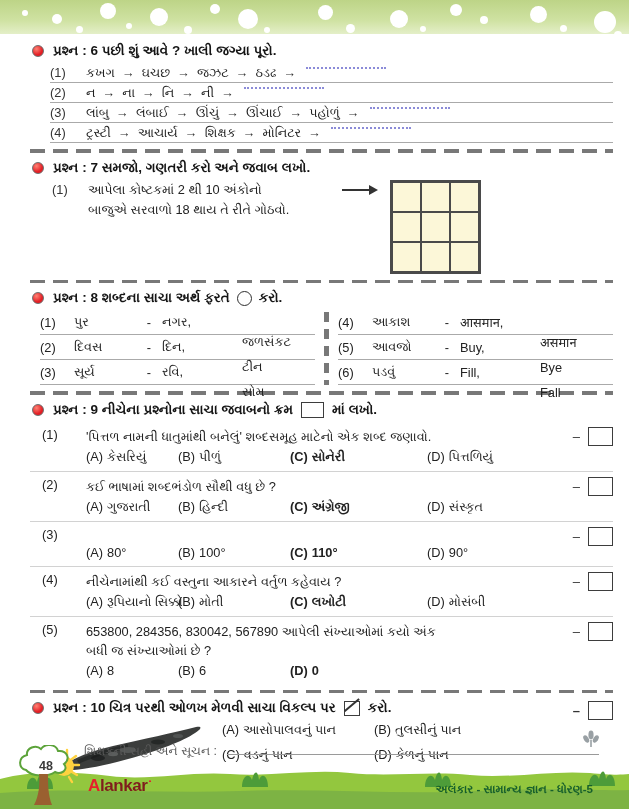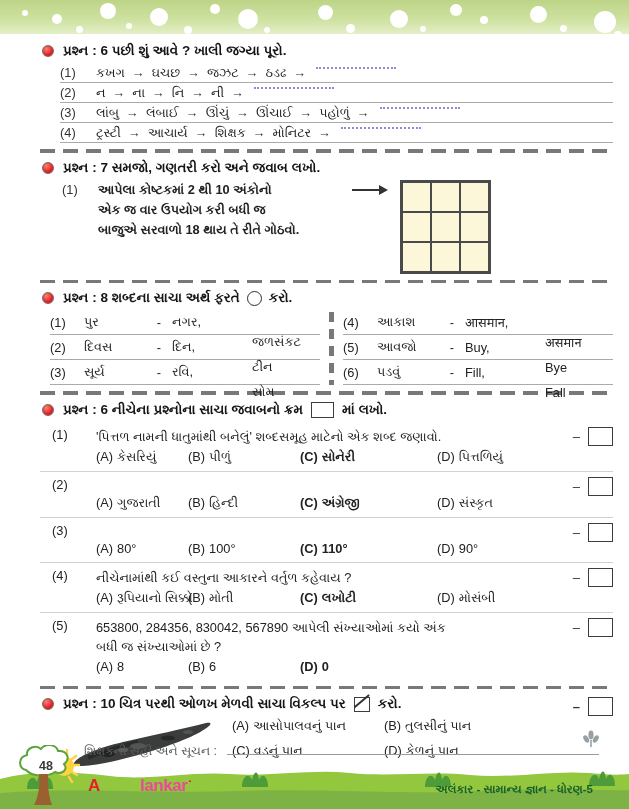--- a/index.html
+++ b/index.html
@@ -3,21 +3,21 @@
 <meta charset="utf-8">
 <style>
   * { box-sizing: border-box; margin: 0; padding: 0; }
   body { background: #e9e9e9; font-family: "Liberation Sans", sans-serif; }
   .page { width: 629px; height: 809px; position: relative; background: #fff; overflow: hidden; margin: 0 auto; }
 
   
   .top-band { position: relative; height: 34px; background: linear-gradient(180deg,#bdd487 0%, #cfe2a2 60%, #e4efc8 100%); overflow: hidden; }
   .bub { position: absolute; background: #fff; border-radius: 50%; display: block; }
 
-  .content { padding: 2px 16px 0 40px; }
+  .content { padding: 2px 16px 0 30px; }
 
   
   .q-title { display: flex; align-items: center; gap: 9px; font-weight: bold; font-size: 13.5px; color: #151515; margin: 7px 0 4px 2px; position: relative; }
   .bullet { width: 12px; height: 12px; border-radius: 50%; flex: none;
             background: radial-gradient(circle at 35% 30%, #ff8274, #e31e24 62%);
             border: 1.5px solid #6e6e6e; }
 
   
   .dashed-sep { height: 3.5px; margin: 6px 0 4px 0;
     background: repeating-linear-gradient(90deg, #787878 0 15px, transparent 15px 23px); }
@@ -26,21 +26,21 @@
   .q6row { margin-left: 20px; border-bottom: 1px solid #aaa; height: 20px; line-height: 19px; font-size: 12.8px; color: #222; white-space: nowrap; }
   .qnum { display: inline-block; width: 36px; color: #333; }
   .word { margin-right: 7px; }
   .arr { margin-right: 7px; color: #2e2e2e; font-weight: bold; }
   .blank { display: inline-block; width: 80px; border-top: 2px dotted #8b8bd8; vertical-align: 8px; margin-left: 3px; }
 
   
   .q7wrap { display: flex; align-items: flex-start; margin: 2px 0 3px 22px; }
   .q7num { font-size: 12.8px; width: 36px; line-height: 20px; color: #333; flex: none; }
   .q7text { width: 248px; flex: none; }
-  .q7line { font-size: 12.8px; line-height: 20px; color: #222; white-space: nowrap; font-weight: bold; }
+  .q7line { font-size: 12.8px; line-height: 20px; color: #222; white-space: nowrap; }
   .carrow { display: inline-block; width: 34px; height: 2px; background: #333; position: relative; margin: 9px 10px 0 6px; flex: none; }
   .carrow::after { content: ''; position: absolute; right: -2px; top: -4px;
     border-left: 9px solid #333; border-top: 5px solid transparent; border-bottom: 5px solid transparent; }
   .grid3 { display: grid; grid-template-columns: repeat(3, 29px); grid-auto-rows: 30px; border: 2px solid #4a4a4a; margin-left: 4px; }
   .gcell { background: #fcf7d8; border: 1px solid #4a4a4a; }
 
   
   .circle-glyph { display: inline-block; width: 15px; height: 15px; border: 1.4px solid #2e2e2e; border-radius: 50%; margin: 0 2px; vertical-align: -3px; }
   .q8cols { display: flex; margin-left: 10px; }
   .q8col { flex: 1; min-width: 0; }
@@ -81,21 +81,21 @@
   .sigrow { position: absolute; left: 84px; right: 26px; bottom: 51px; display: flex; align-items: flex-end; font-size: 12.3px; color: #5a5a5a; }
   .sigline { flex: 1; border-bottom: 1.5px solid #9a9a9a; margin: 0 4px 3px 10px; height: 2px; }
   .plant { position: absolute; right: 30px; bottom: 57px; }
 
   .grass { position: absolute; left: 0; right: 0; bottom: 0; height: 46px; }
   .grass svg { display: block; }
   .tree { position: absolute; left: 14px; bottom: 0; }
   .pageno { position: absolute; left: 33px; bottom: 36px; width: 26px; text-align: center; font-size: 12.5px; font-weight: bold; color: #3a3a3a; }
   .brand { position: absolute; left: 88px; bottom: 13px; font-size: 17px; font-weight: 800; letter-spacing: -0.4px; }
   .logoA { color: #e5202b; }
-  .logoRest { color: #ec4899; margin-left: 40px; }
+  .logoRest { color: #7f1d1d; }
   .logoRest::after { content: '˙'; color: #e5202b; font-size: 15px; }
   .booktitle { position: absolute; right: 36px; bottom: 13px; font-size: 11.5px; font-weight: bold; color: #17602c; }
 </style>
 </head>
 <body>
 
 <div class="page">
 
   <div class="top-band">
     <div id="bubbles">
@@ -141,21 +141,20 @@
 
     <section>
       <div class="q-title">
         <span class="bullet"></span>
         <span>પ્રશ્ન : 7  સમજો, ગણતરી કરો અને જવાબ લખો.</span>
       </div>
       <div class="q7wrap">
         <span class="q7num">(1)</span>
         <div class="q7text">
             <div class="q7line">આપેલા કોષ્ટકમાં 2 થી 10 અંકોનો</div>
-            <div class="q7line">એક જ વાર ઉપયોગ કરી બધી જ</div>
             <div class="q7line">બાજુએ સરવાળો 18 થાય તે રીતે ગોઠવો.</div>
           </div>
         <span class="carrow"></span>
         <div class="grid3">
             <div class="gcell"></div>
             <div class="gcell"></div>
             <div class="gcell"></div>
             <div class="gcell"></div>
             <div class="gcell"></div>
             <div class="gcell"></div>
@@ -224,21 +223,21 @@
             </div>
           </div>
       </div>
     </section>
 
     <div class="dashed-sep"></div>
 
     <section>
       <div class="q-title">
         <span class="bullet"></span>
-        <span>પ્રશ્ન : 6  નીચેના પ્રશ્નોના સાચા જવાબનો ક્રમ</span>
+        <span>પ્રશ્ન : 9  નીચેના પ્રશ્નોના સાચા જવાબનો ક્રમ</span>
         <span class="ibox" style="margin:0 -1px;"></span>
         <span>માં લખો.</span>
       </div>
       <div>
           <div class="q9item">
             <div class="q9qrow">
               <span class="q9num">(1)</span>
               <div class="q9qtext">
                 <div>'પિત્તળ નામની ધાતુમાંથી બનેલું' શબ્દસમૂહ માટેનો એક શબ્દ જણાવો.</div>
               </div>
@@ -250,20 +249,23 @@
             <div class="q9opts">
               <span class="q9opt option"><span class="optlabel">(A)</span><span class="opttext">કેસરિયું</span></span>
               <span class="q9opt option"><span class="optlabel">(B)</span><span class="opttext">પીળું</span></span>
               <span class="q9opt option"><span class="optlabel">(C)</span><span class="opttext">સોનેરી</span></span>
               <span class="q9opt option"><span class="optlabel">(D)</span><span class="opttext">પિત્તળિયું</span></span>
             </div>
           </div>
           <div class="q9item">
             <div class="q9qrow">
               <span class="q9num">(2)</span>
+              <div class="q9qtext">
+                <div>કઈ ભાષામાં શબ્દભંડોળ સૌથી વધુ છે ?</div>
+              </div>
               <span class="ansslot">
                 <span class="dashchar">–</span>
                 <span class="abox"></span>
               </span>
             </div>
             <div class="q9opts">
               <span class="q9opt option"><span class="optlabel">(A)</span><span class="opttext">ગુજરાતી</span></span>
               <span class="q9opt option"><span class="optlabel">(B)</span><span class="opttext">હિન્દી</span></span>
               <span class="q9opt option"><span class="optlabel">(C)</span><span class="opttext">અંગ્રેજી</span></span>
               <span class="q9opt option"><span class="optlabel">(D)</span><span class="opttext">સંસ્કૃત</span></span>

